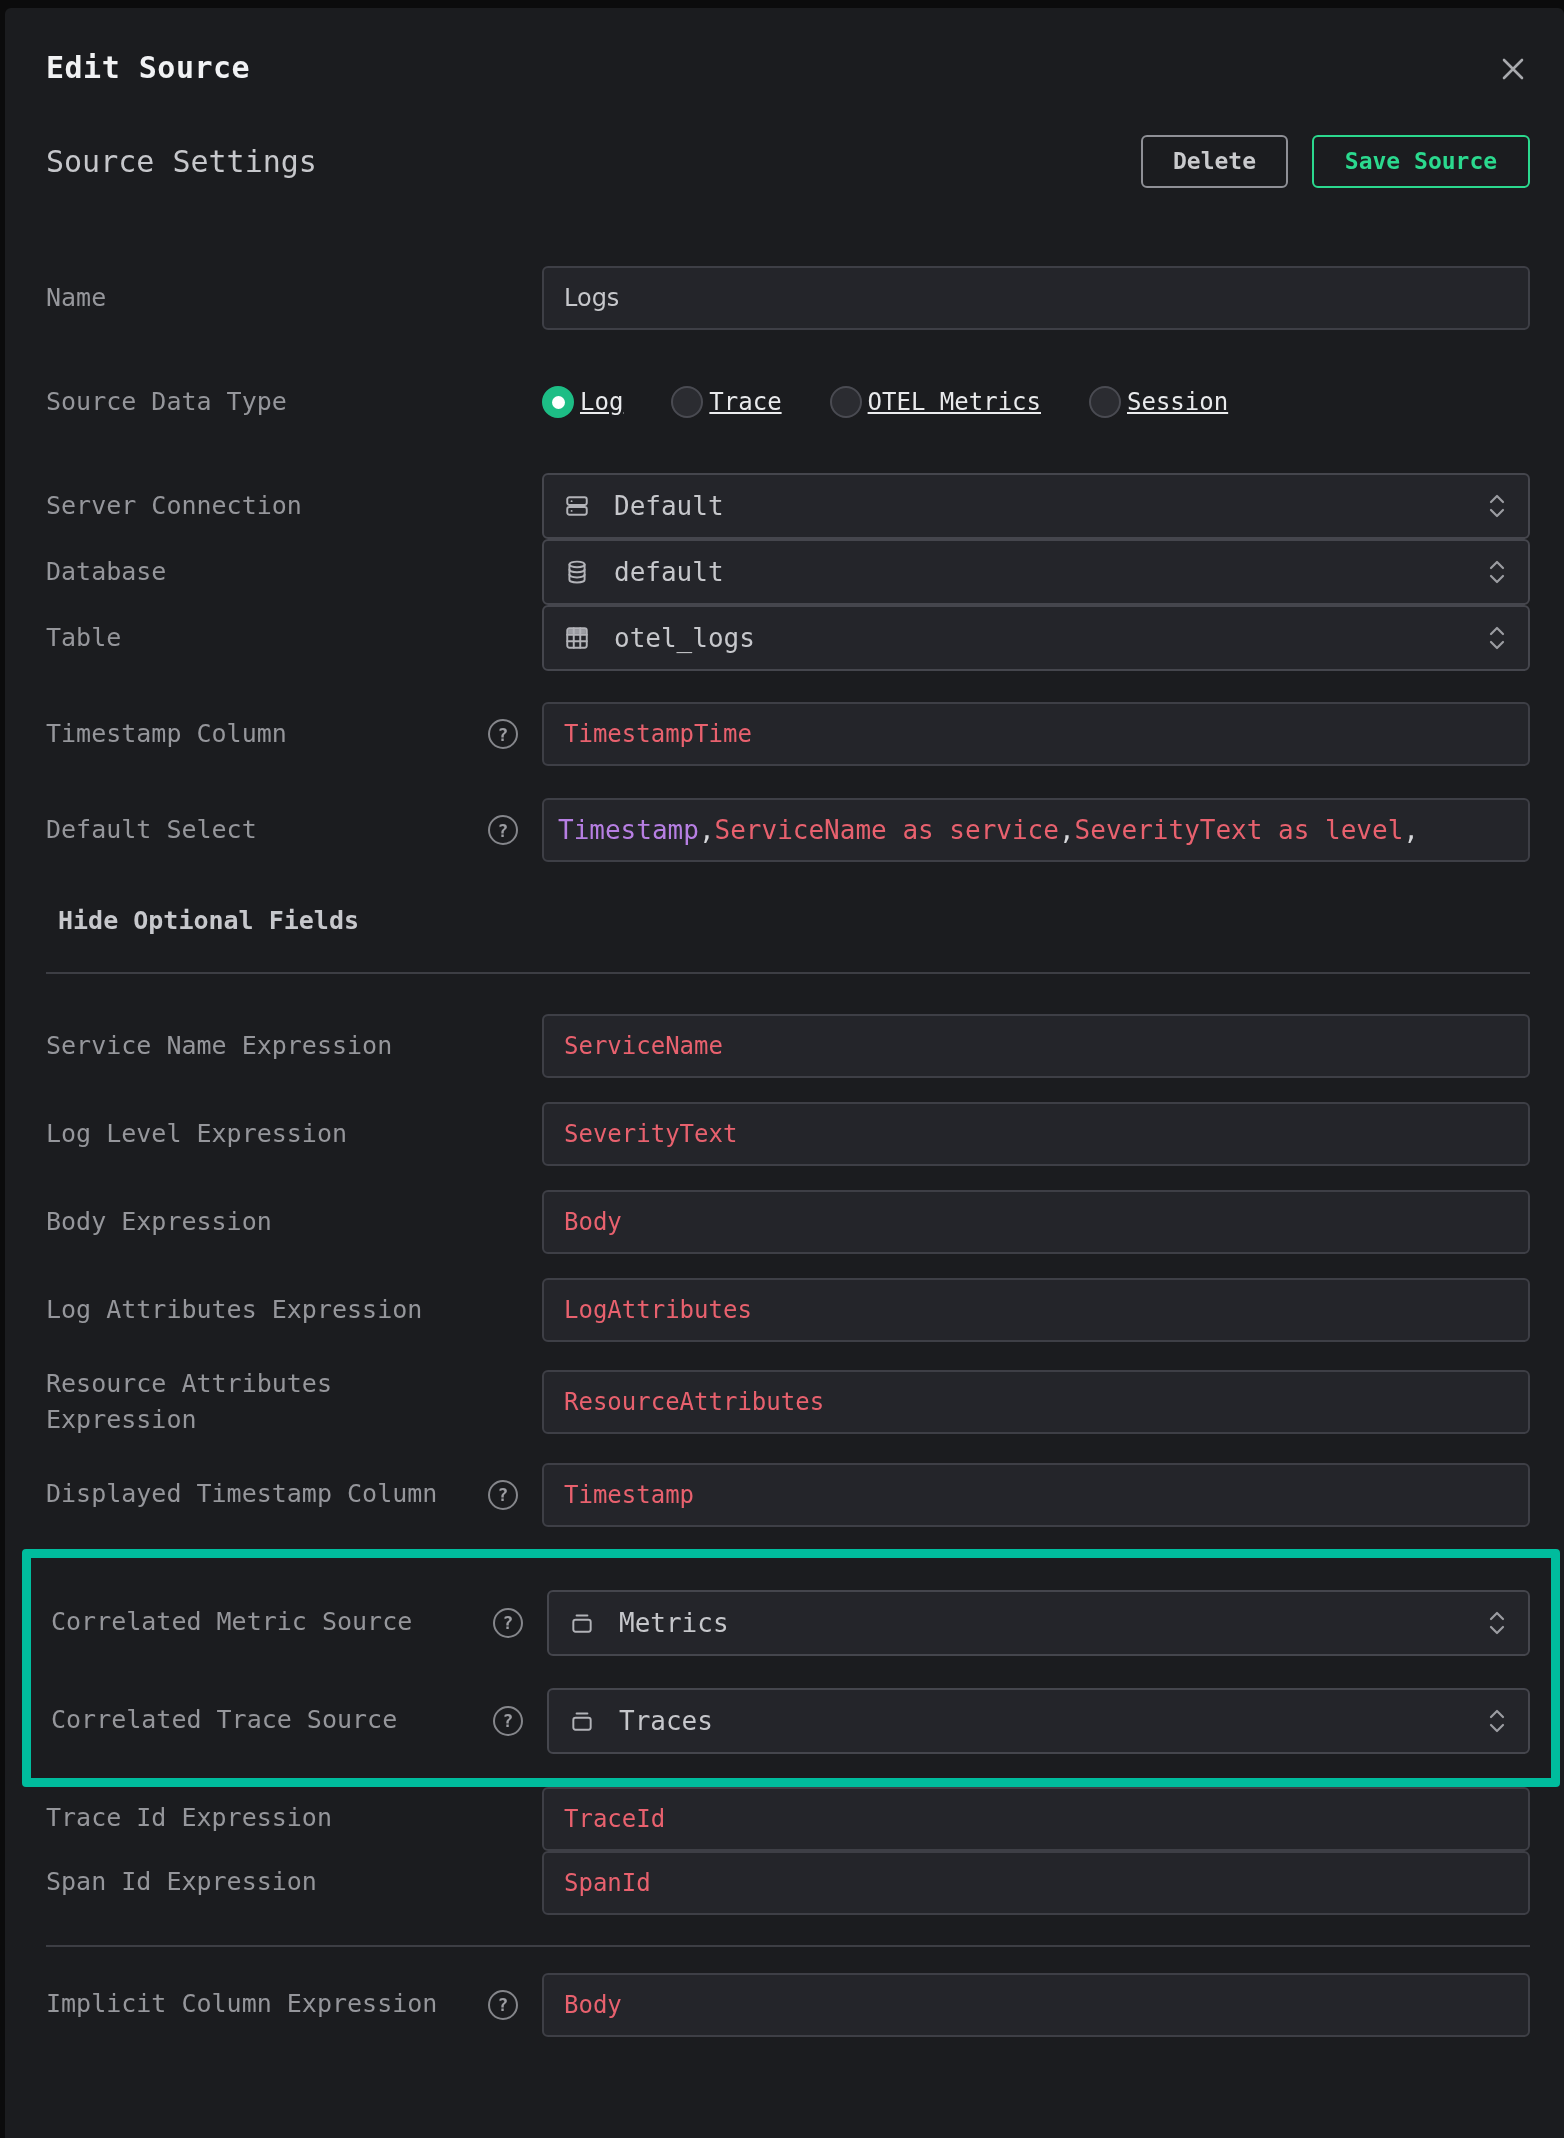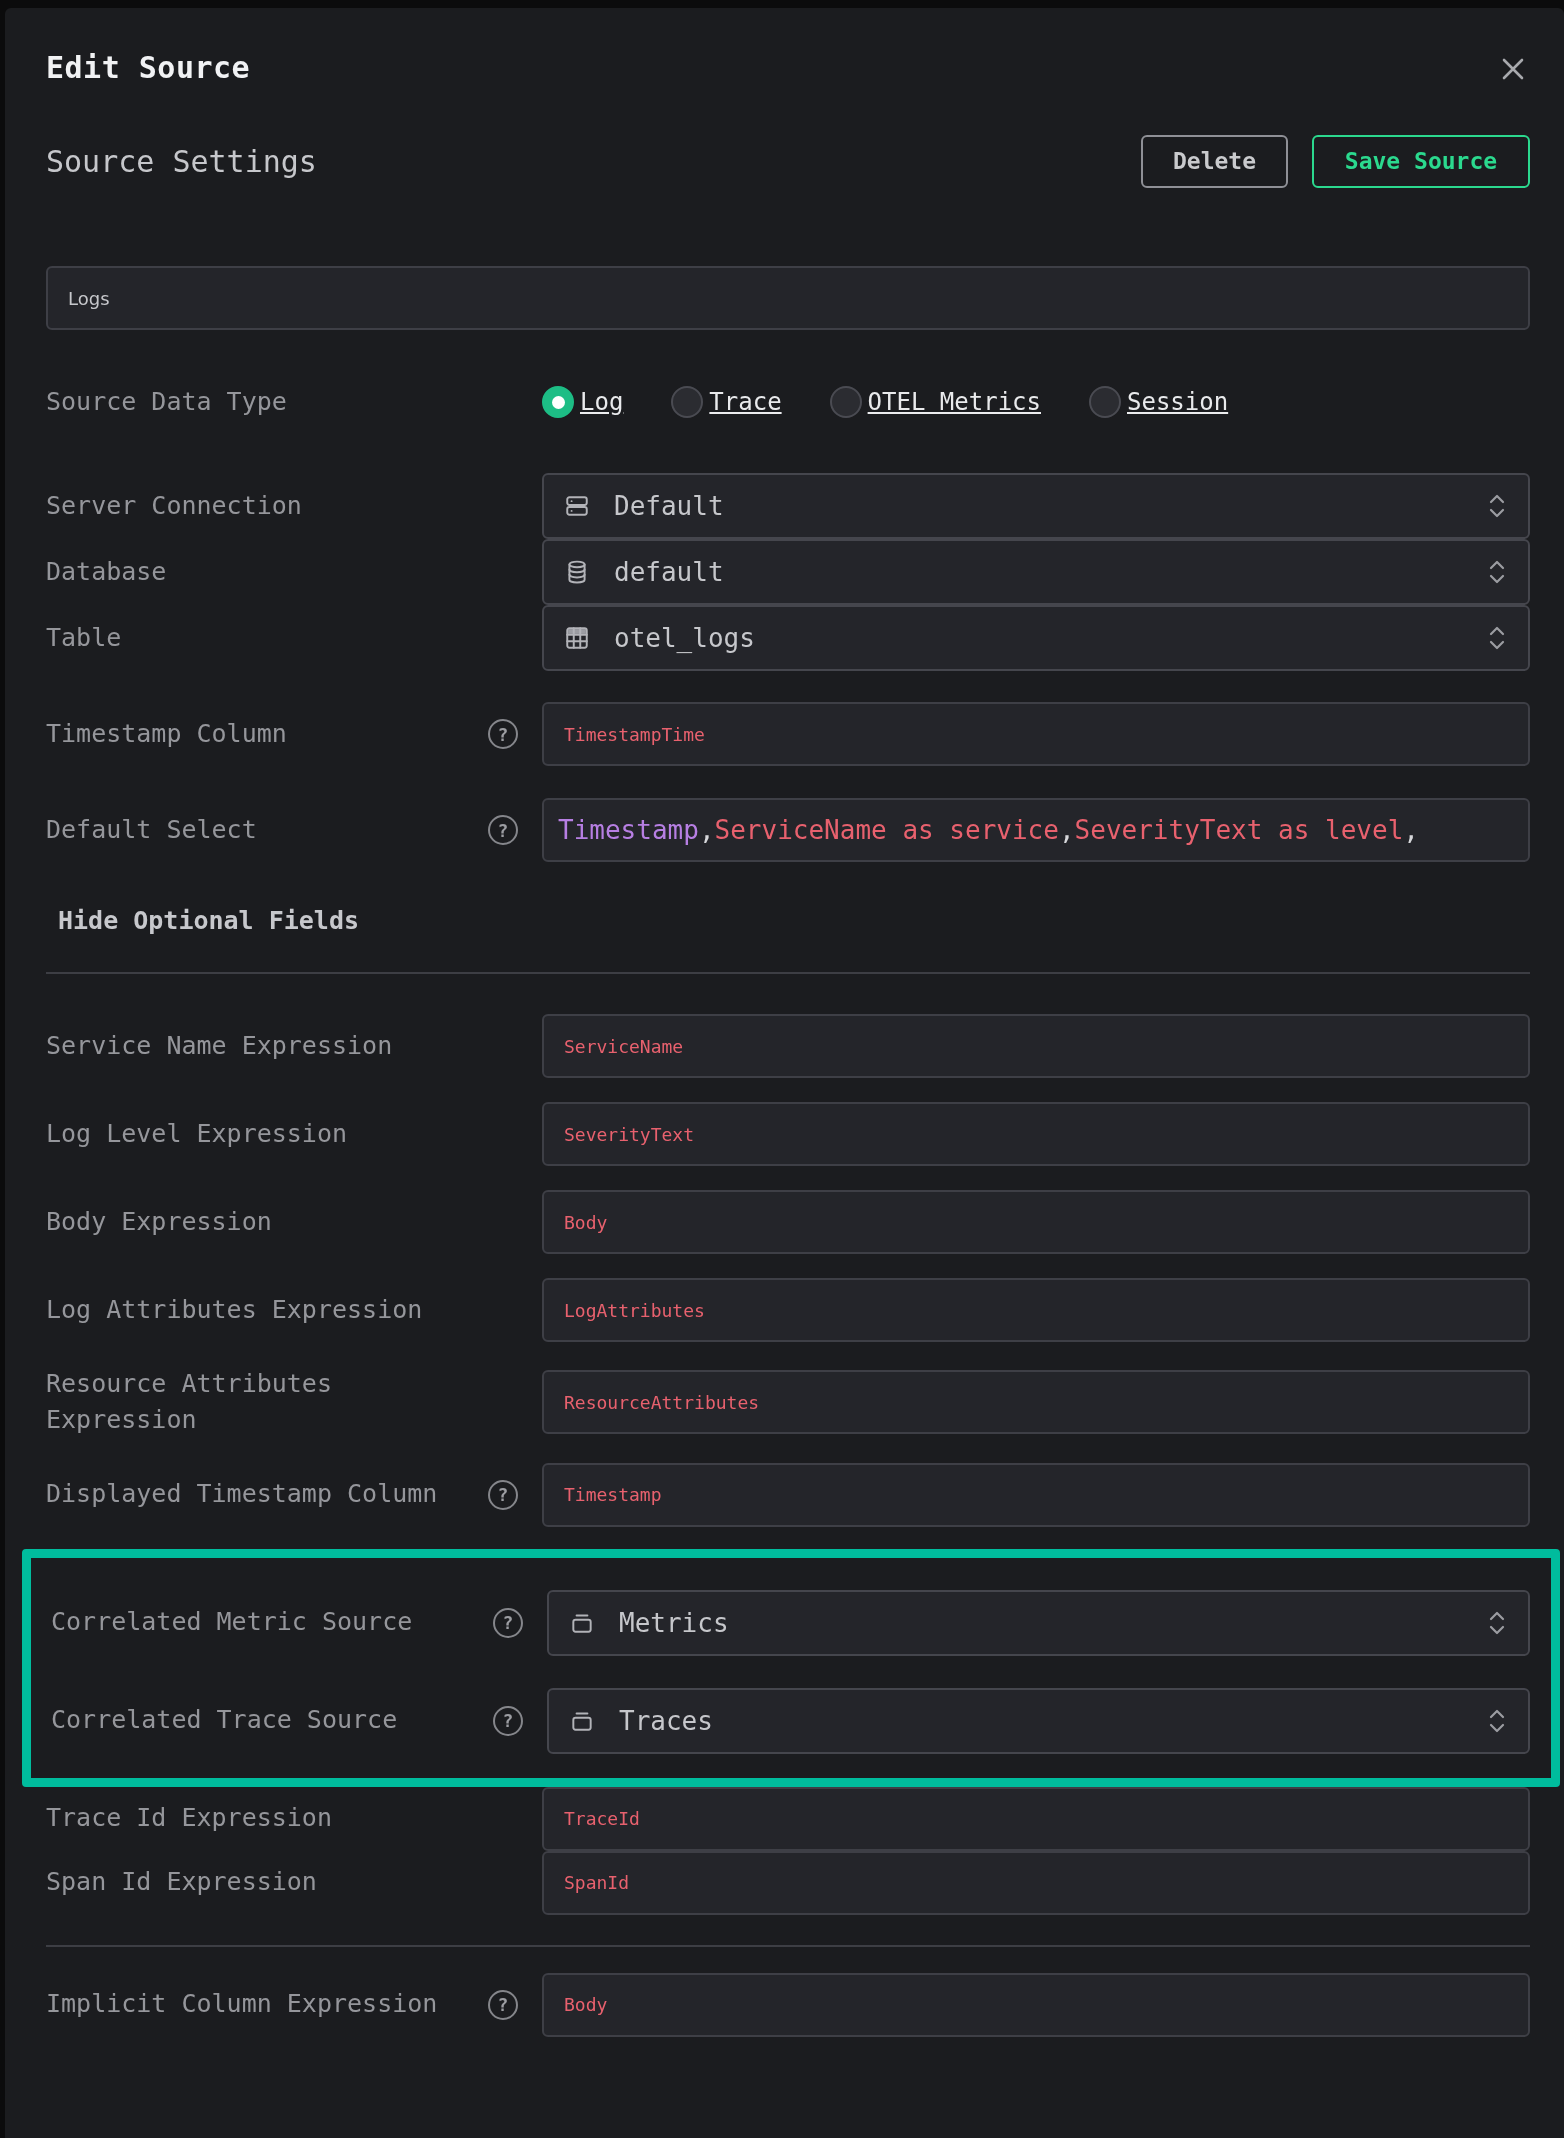--- a/index.html
+++ b/index.html
@@ -34,21 +34,21 @@
                color:#9c9da2; font-size:18px; font-weight:700; display:flex; align-items:center; justify-content:center; cursor:pointer; }
 
   .input, .select {
     flex:1; height:64px; background:#24252a; border:2px solid #3e3f46; border-radius:6px;
     display:flex; align-items:center; padding:0 20px; font-size:26px; color:#c6c7cb;
   }
   .select { height:66px; border-color:#45464d; cursor:pointer;text-align:right; }
   .select .sel-icon { width:26px; height:26px; flex:none; margin-right:24px; color:#b2b3b8; }
   .select .chevrons { margin-left:auto; color:#9b9ca1; }
   input.text-input { flex:1; height:64px; background:#24252a; border:2px solid #3e3f46; border-radius:6px;
-    padding:0 20px; font-size:18px; color:#c6c7cb; outline:none; }
+    padding:0 20px; font-size:24px; color:#c6c7cb; outline:none; }
   input.name-input { font-family:"DejaVu Sans", sans-serif; }
   input.expr-input { font-family:"DejaVu Sans Mono", monospace; color:#e8616e; }
 
   .sql-box { flex:1; height:64px; background:#24252a; border:2px solid #3e3f46; border-radius:6px;
              display:flex; align-items:center; padding:0 14px; font-size:26px; white-space:nowrap; overflow:hidden; cursor:text; }
   .tok-purple { color:#b77fe3; }
   .tok-red    { color:#e8616e; }
   .tok-plain  { color:#d6d7da; }
 
   
@@ -104,20 +104,23 @@
 
     <div class="settings-row">
       <div class="settings-heading">Source Settings</div>
       <div class="btn-group">
         <button class="btn btn-delete">Delete</button>
         <button class="btn btn-save">Save Source</button>
       </div>
     </div>
 
     <div class="row mt-78">
+      <div class="label-col">
+          <span class="field-label">Name</span>
+        </div>
       <input class="text-input name-input" type="text" value="Logs" style="">
     </div>
 
     <div class="row radio-row">
       <div class="label-col">
           <span class="field-label">Source Data Type</span>
         </div>
       <div class="radio-group">
         <div class="radio-item selected">
           <span class="radio-circle"></span>

